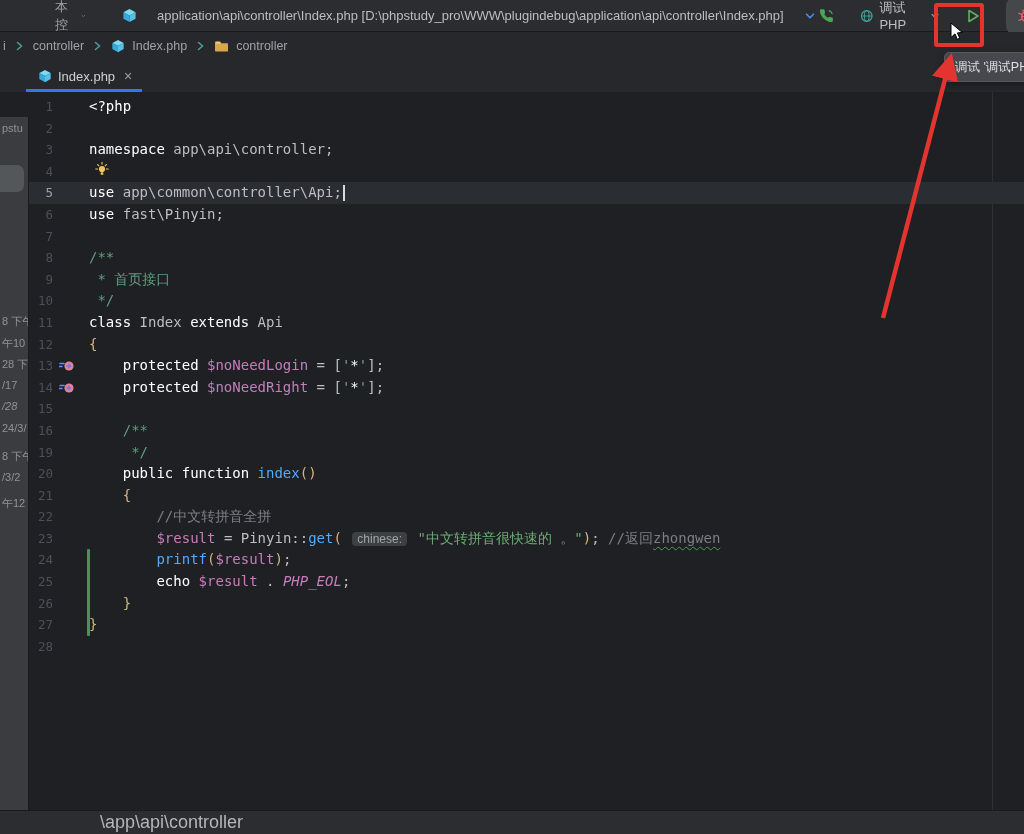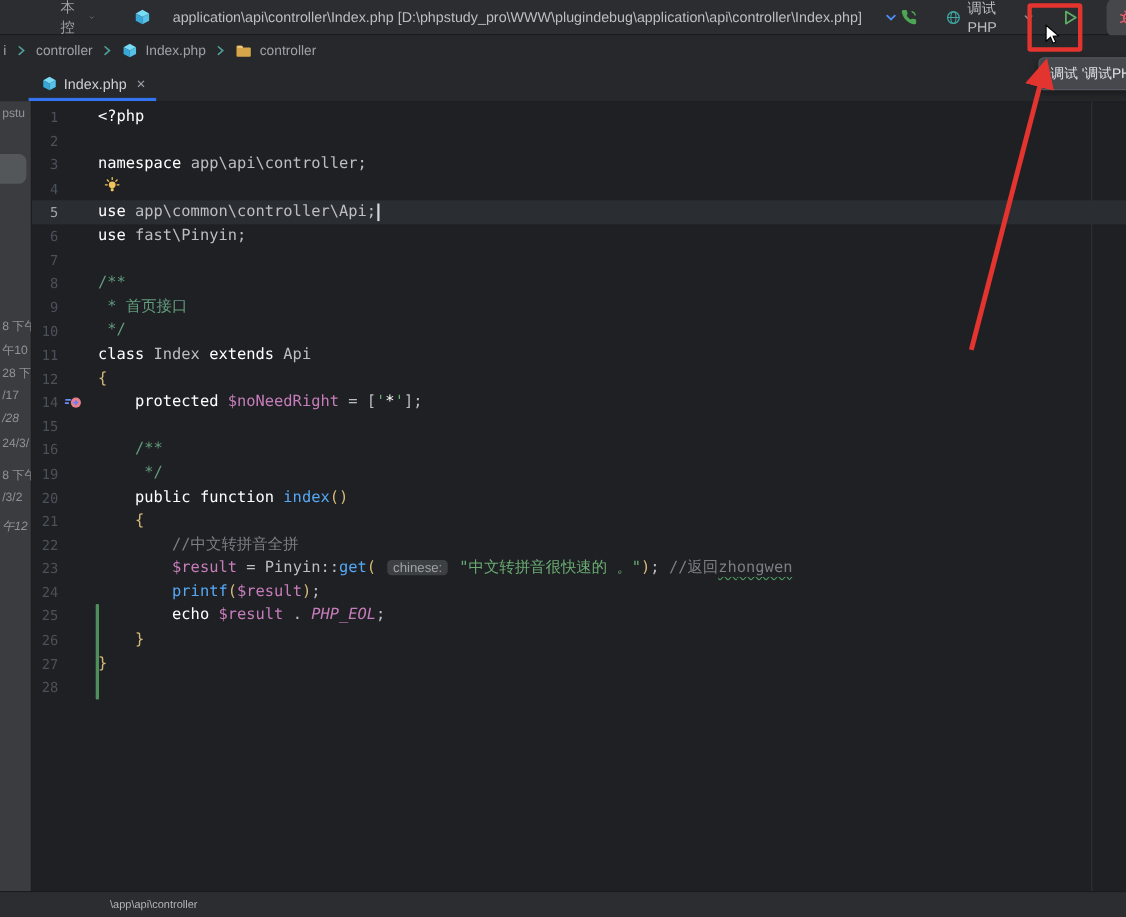--- a/index.html
+++ b/index.html
@@ -23,21 +23,21 @@
 
   
   .tabbar{position:absolute;top:60px;left:0;right:0;height:32px;background:#26282b;display:flex;align-items:flex-end;}
   .tab{position:relative;height:32px;display:flex;align-items:center;gap:6px;padding:0 10px 0 12px;margin-left:26px;
     color:#ced0d6;font-size:13px;}
   .tab .underline{position:absolute;left:0;right:0;bottom:0;height:3px;background:#3574f0;}
   .tab .close{color:#9da0a8;font-size:14px;margin-left:3px;cursor:default;}
 
   
   .main{position:absolute;top:92px;left:0;right:0;bottom:24px;display:flex;}
-  .left-strip{position:relative;width:28px;background:#3a3c3f;border-right:1px solid #1a1b1d;overflow:hidden;flex:none;}
+  .left-strip{position:relative;width:28px;background:#3a3c3f;border-right:1px solid #1a1b1d;overflow:hidden;flex:none;margin-top:25px;}
   .left-strip .frag{position:absolute;left:2px;font-size:11px;color:#8f9399;white-space:nowrap;}
   .left-strip .thumb{position:absolute;left:-14px;top:48px;width:38px;height:27px;border-radius:7px;background:#54575a;}
 
   .editor-pane{position:relative;flex:1;background:#1e2023;overflow:hidden;
     font-family:"DejaVu Sans Mono","Liberation Mono",monospace;font-size:14px;}
   .margin-guide{position:absolute;left:963px;top:0;bottom:0;width:1px;background:#2e3134;}
   .vcs-bar{position:absolute;left:58px;top:457px;width:3px;height:87px;background:#4e8f5c;border-radius:1px;}
   .rows{position:relative;padding-top:4px;}
   .row{display:flex;height:21.6px;line-height:21.6px;white-space:pre;}
   .row.hl{background:#2a2d31;}
@@ -50,21 +50,21 @@
   .seg-fn{color:#56a8f5}.seg-fni{color:#56a8f5;}.seg-br{color:#d5b778}
   .seg-coni{color:#c77dbb;font-style:italic}
   .seg-cmtw{color:#7a7e85;text-decoration:underline wavy #4d9960;text-decoration-thickness:1px;text-underline-offset:3px;}
   .hint-badge{background:#3d4043;color:#9fa3a8;border-radius:4px;padding:0 5px;font-size:12px;margin:12px 2px;
     font-family:"Liberation Sans",sans-serif;}
   .caret{display:inline-block;width:2px;height:16px;background:#d6d9de;vertical-align:middle;margin-left:1px;}
   .bulb{display:inline-block;margin-left:6px;vertical-align:middle;}
 
   
   .statusbar{position:absolute;left:0;right:0;bottom:0;height:24px;background:#2b2d30;border-top:1px solid #1a1b1d;
-    display:flex;align-items:center;font-size:10px;color:#b2b5bb;padding-left:100px;box-sizing:border-box;}
+    display:flex;align-items:center;font-size:18px;color:#b2b5bb;padding-left:100px;box-sizing:border-box;}
 
   
   .anno-box{position:absolute;left:934px;top:3px;width:50px;height:44px;border:4px solid #e3342f;border-radius:3px;
     box-sizing:border-box;z-index:60;}
   .arrow-svg{position:absolute;left:0;top:0;width:1024px;height:834px;z-index:58;pointer-events:none;}
   .tooltip{position:absolute;left:944px;top:52px;height:28px;background:#46484d;border:1px solid #55585e;
     border-radius:5px;display:flex;align-items:center;padding:0 10px;font-size:12.5px;color:#dfe1e5;
     white-space:nowrap;z-index:55;box-shadow:0 3px 8px rgba(0,0,0,.4);}
   .mouse-cursor{position:absolute;left:950px;top:22px;z-index:70;}
 </style>
@@ -176,21 +176,21 @@
       <span class="thumb"></span>
     <span class="frag" style="top: 5px;">pstu</span>
         <span class="frag" style="top: 197px;">8 下午</span>
         <span class="frag" style="top: 219px;">午10</span>
         <span class="frag" style="top: 240px;">28 下</span>
         <span class="frag" style="top: 262px;">/17</span>
         <span class="frag" style="top: 283px; font-style: italic;">/28</span>
         <span class="frag" style="top: 305px;">24/3/</span>
         <span class="frag" style="top: 332px;">8 下午</span>
         <span class="frag" style="top: 354px;">/3/2</span>
-        <span class="frag" style="top: 379px; font-style: italic;">午12</span>
+        <span class="frag" style="top: 379px;">午12</span>
       </div>
     <div class="editor-pane">
       <div class="margin-guide"></div>
       <div class="vcs-bar"></div>
       <div class="rows">
           <div class="row"><span class="lnum">1</span><span class="gicon"></span><span class="code"><span class="seg-kw">&lt;?php</span></span></div>
           <div class="row"><span class="lnum">2</span><span class="gicon"></span><span class="code"></span></div>
           <div class="row"><span class="lnum">3</span><span class="gicon"></span><span class="code"><span class="seg-kw">namespace </span><span class="seg-pl">app\api\controller;</span></span></div>
           <div class="row"><span class="lnum">4</span><span class="gicon"></span><span class="code"><span class="bulb"><svg width="14" height="14" viewBox="0 0 14 14">
                   <path d="M7 0.5 v1.6 M2.6 2.6 l1.1 1.1 M11.4 2.6 l-1.1 1.1 M0.8 7 h1.7 M11.5 7 h1.7" stroke="#f2c55c" stroke-width="1.2" stroke-linecap="round"></path>
@@ -198,20 +198,25 @@
                   <rect x="5.7" y="10.2" width="2.6" height="2.6" rx="0.6" fill="#f2c55c"></rect>
                 </svg></span></span></div>
           <div class="row hl"><span class="lnum">5</span><span class="gicon"></span><span class="code"><span class="seg-kw">use </span><span class="seg-pl">app\common\controller\Api;</span><span class="caret"></span></span></div>
           <div class="row"><span class="lnum">6</span><span class="gicon"></span><span class="code"><span class="seg-kw">use </span><span class="seg-pl">fast\Pinyin;</span></span></div>
           <div class="row"><span class="lnum">7</span><span class="gicon"></span><span class="code"></span></div>
           <div class="row"><span class="lnum">8</span><span class="gicon"></span><span class="code"><span class="seg-doc">/**</span></span></div>
           <div class="row"><span class="lnum">9</span><span class="gicon"></span><span class="code"><span class="seg-doc"> * </span><span class="seg-doci">首页接口</span></span></div>
           <div class="row"><span class="lnum">10</span><span class="gicon"></span><span class="code"><span class="seg-doc"> */</span></span></div>
           <div class="row"><span class="lnum">11</span><span class="gicon"></span><span class="code"><span class="seg-kw">class </span><span class="seg-pl">Index </span><span class="seg-kw">extends </span><span class="seg-pl">Api</span></span></div>
           <div class="row"><span class="lnum">12</span><span class="gicon"></span><span class="code"><span class="seg-br">{</span></span></div>
+          <div class="row"><span class="lnum">13</span><span class="gicon"><svg width="16" height="14" viewBox="0 0 16 14">
+                <path d="M1 4.5 h4 M0 7.5 h3" stroke="#6a8afc" stroke-width="1.6" stroke-linecap="round"></path>
+                <circle cx="10" cy="7" r="4.6" fill="#e9808f"></circle>
+                <path d="M7.8 7 h3.4 M9.7 5.3 L11.4 7 L9.7 8.7" stroke="#5f7ef7" stroke-width="1.3" fill="none" stroke-linecap="round"></path>
+              </svg></span><span class="code"><span class="seg-pl">    </span><span class="seg-kw">protected </span><span class="seg-var">$noNeedLogin</span><span class="seg-pl"> = [</span><span class="seg-str">'</span><span class="seg-kw">*</span><span class="seg-str">'</span><span class="seg-pl">];</span></span></div>
           <div class="row"><span class="lnum">14</span><span class="gicon"><svg width="16" height="14" viewBox="0 0 16 14">
                 <path d="M1 4.5 h4 M0 7.5 h3" stroke="#6a8afc" stroke-width="1.6" stroke-linecap="round"></path>
                 <circle cx="10" cy="7" r="4.6" fill="#e9808f"></circle>
                 <path d="M7.8 7 h3.4 M9.7 5.3 L11.4 7 L9.7 8.7" stroke="#5f7ef7" stroke-width="1.3" fill="none" stroke-linecap="round"></path>
               </svg></span><span class="code"><span class="seg-pl">    </span><span class="seg-kw">protected </span><span class="seg-var">$noNeedRight</span><span class="seg-pl"> = [</span><span class="seg-str">'</span><span class="seg-kw">*</span><span class="seg-str">'</span><span class="seg-pl">];</span></span></div>
           <div class="row"><span class="lnum">15</span><span class="gicon"></span><span class="code"></span></div>
           <div class="row"><span class="lnum">16</span><span class="gicon"></span><span class="code"><span class="seg-pl">    </span><span class="seg-doc">/**</span></span></div>
           <div class="row"><span class="lnum">19</span><span class="gicon"></span><span class="code"><span class="seg-pl">    </span><span class="seg-doc"> */</span></span></div>
           <div class="row"><span class="lnum">20</span><span class="gicon"></span><span class="code"><span class="seg-pl">    </span><span class="seg-kw">public function </span><span class="seg-fn">index</span><span class="seg-br">()</span></span></div>
           <div class="row"><span class="lnum">21</span><span class="gicon"></span><span class="code"><span class="seg-pl">    </span><span class="seg-br">{</span></span></div>

